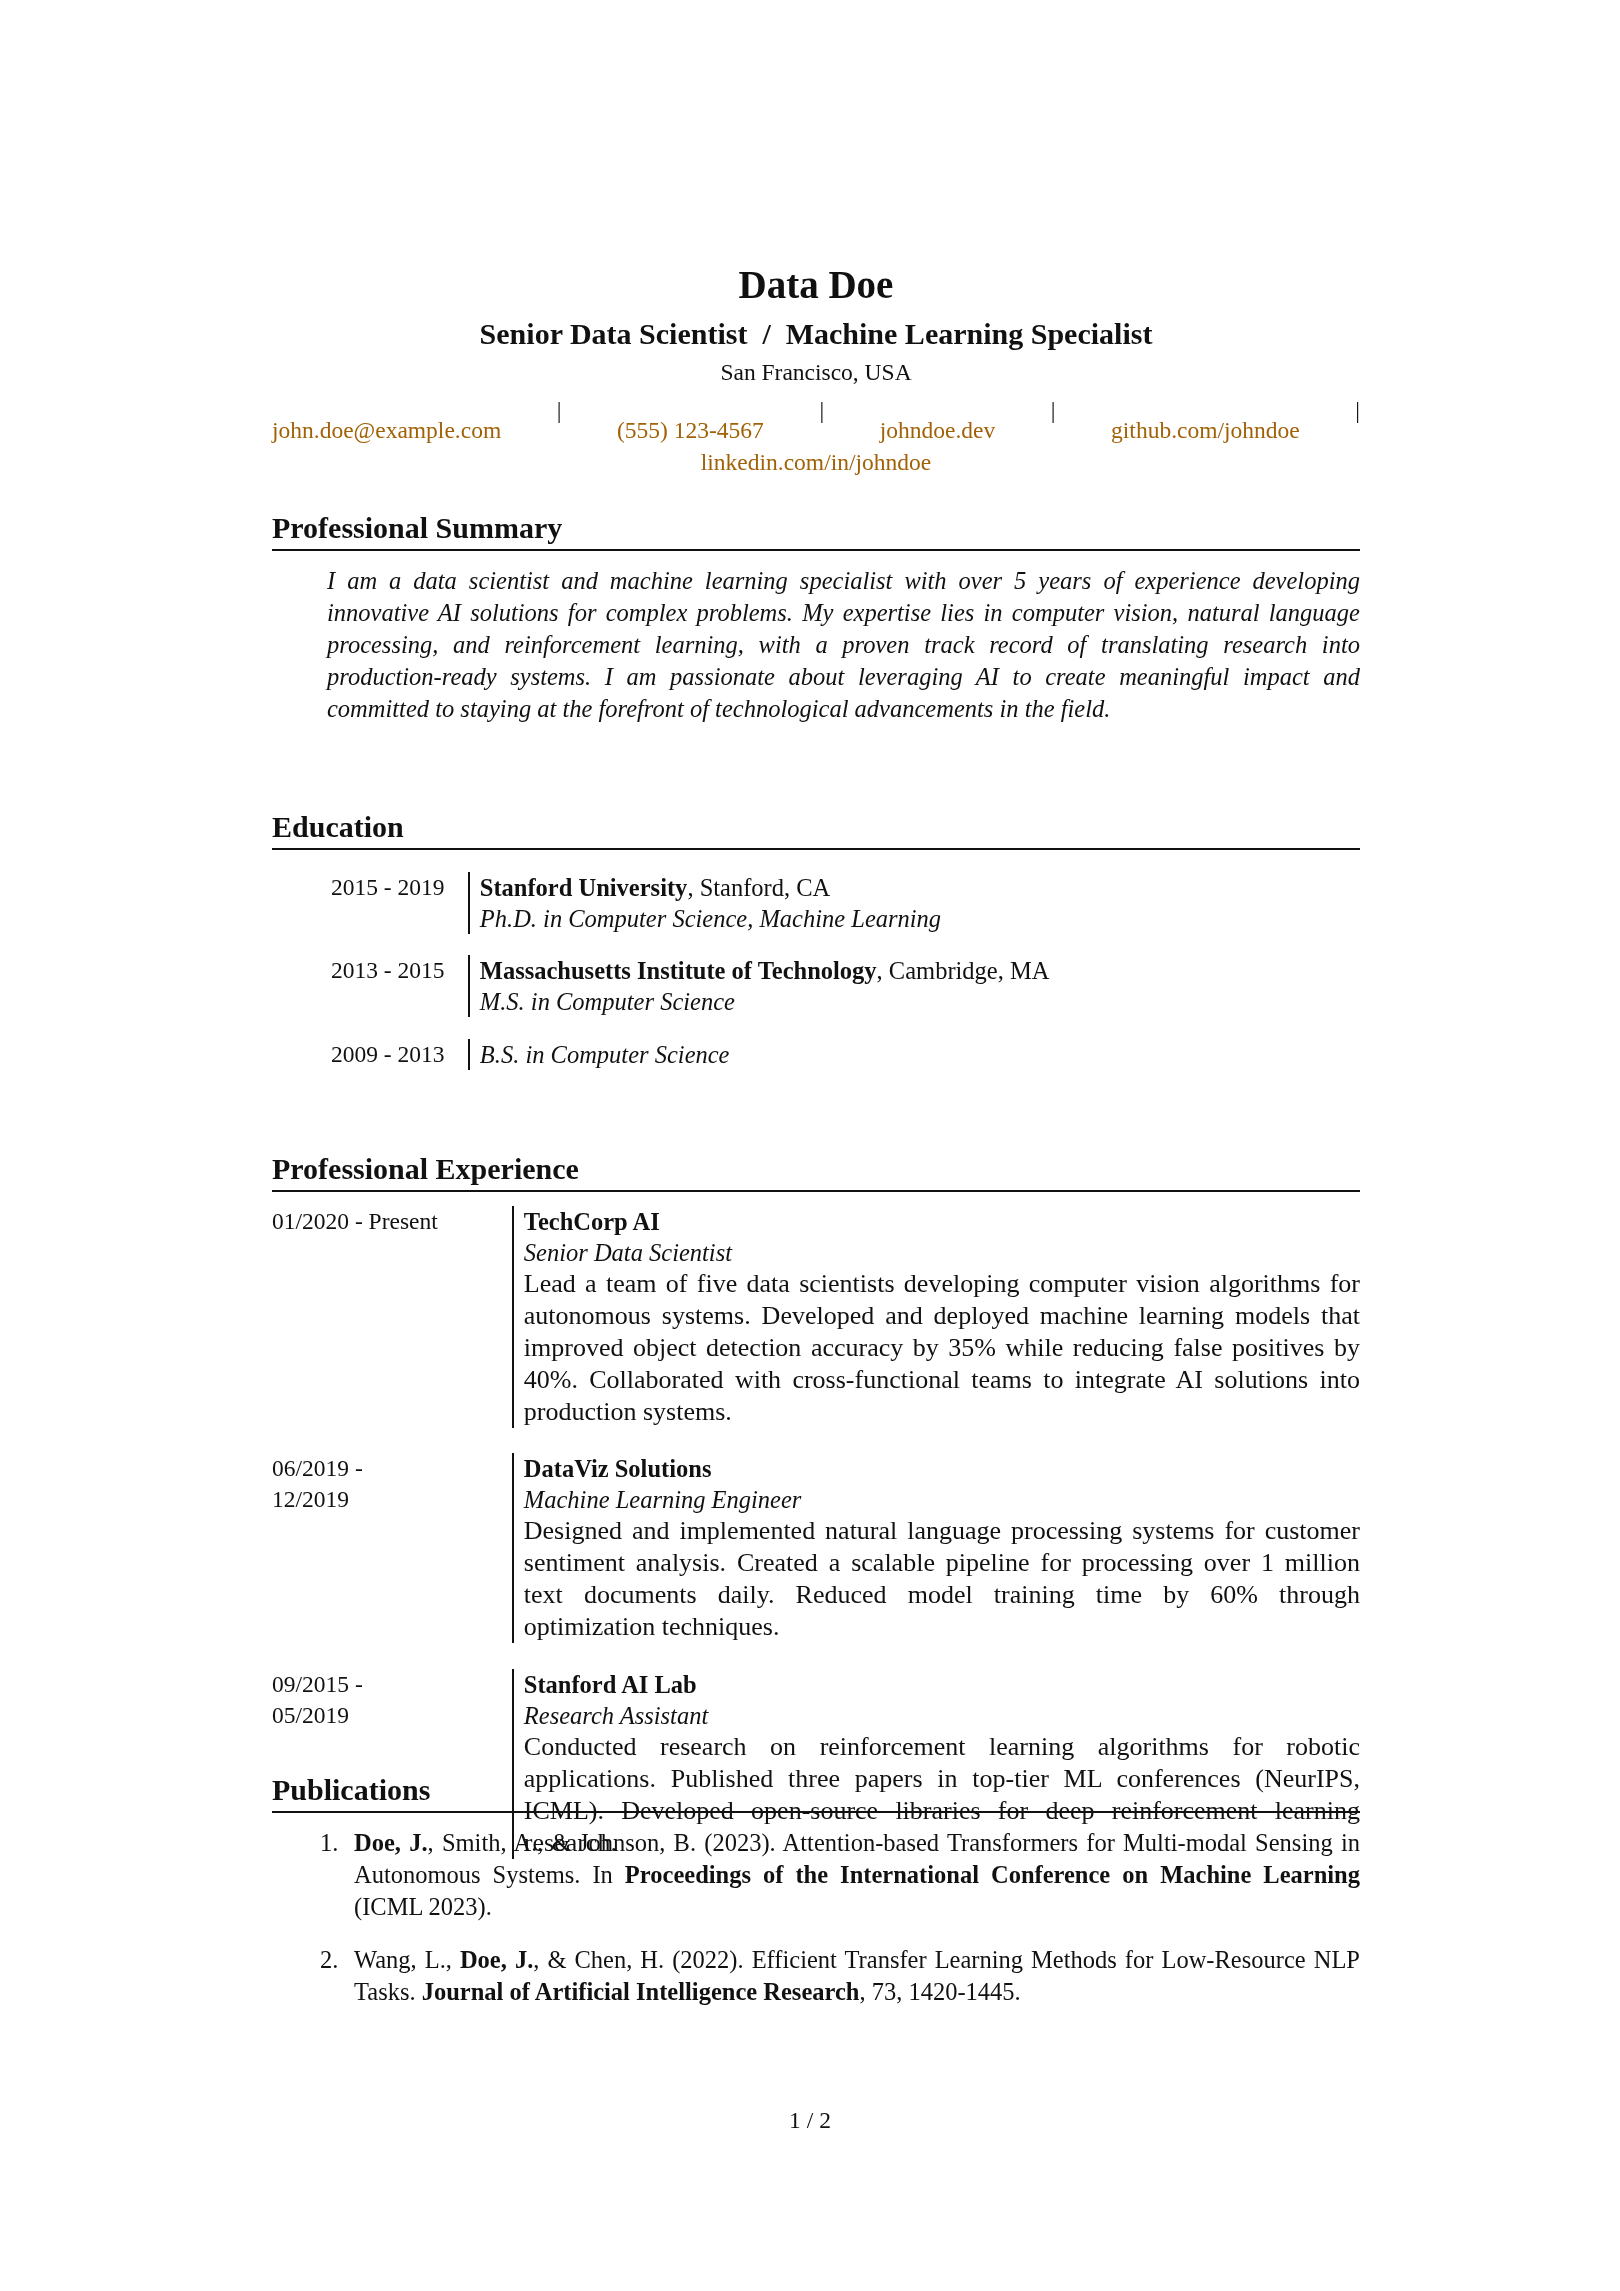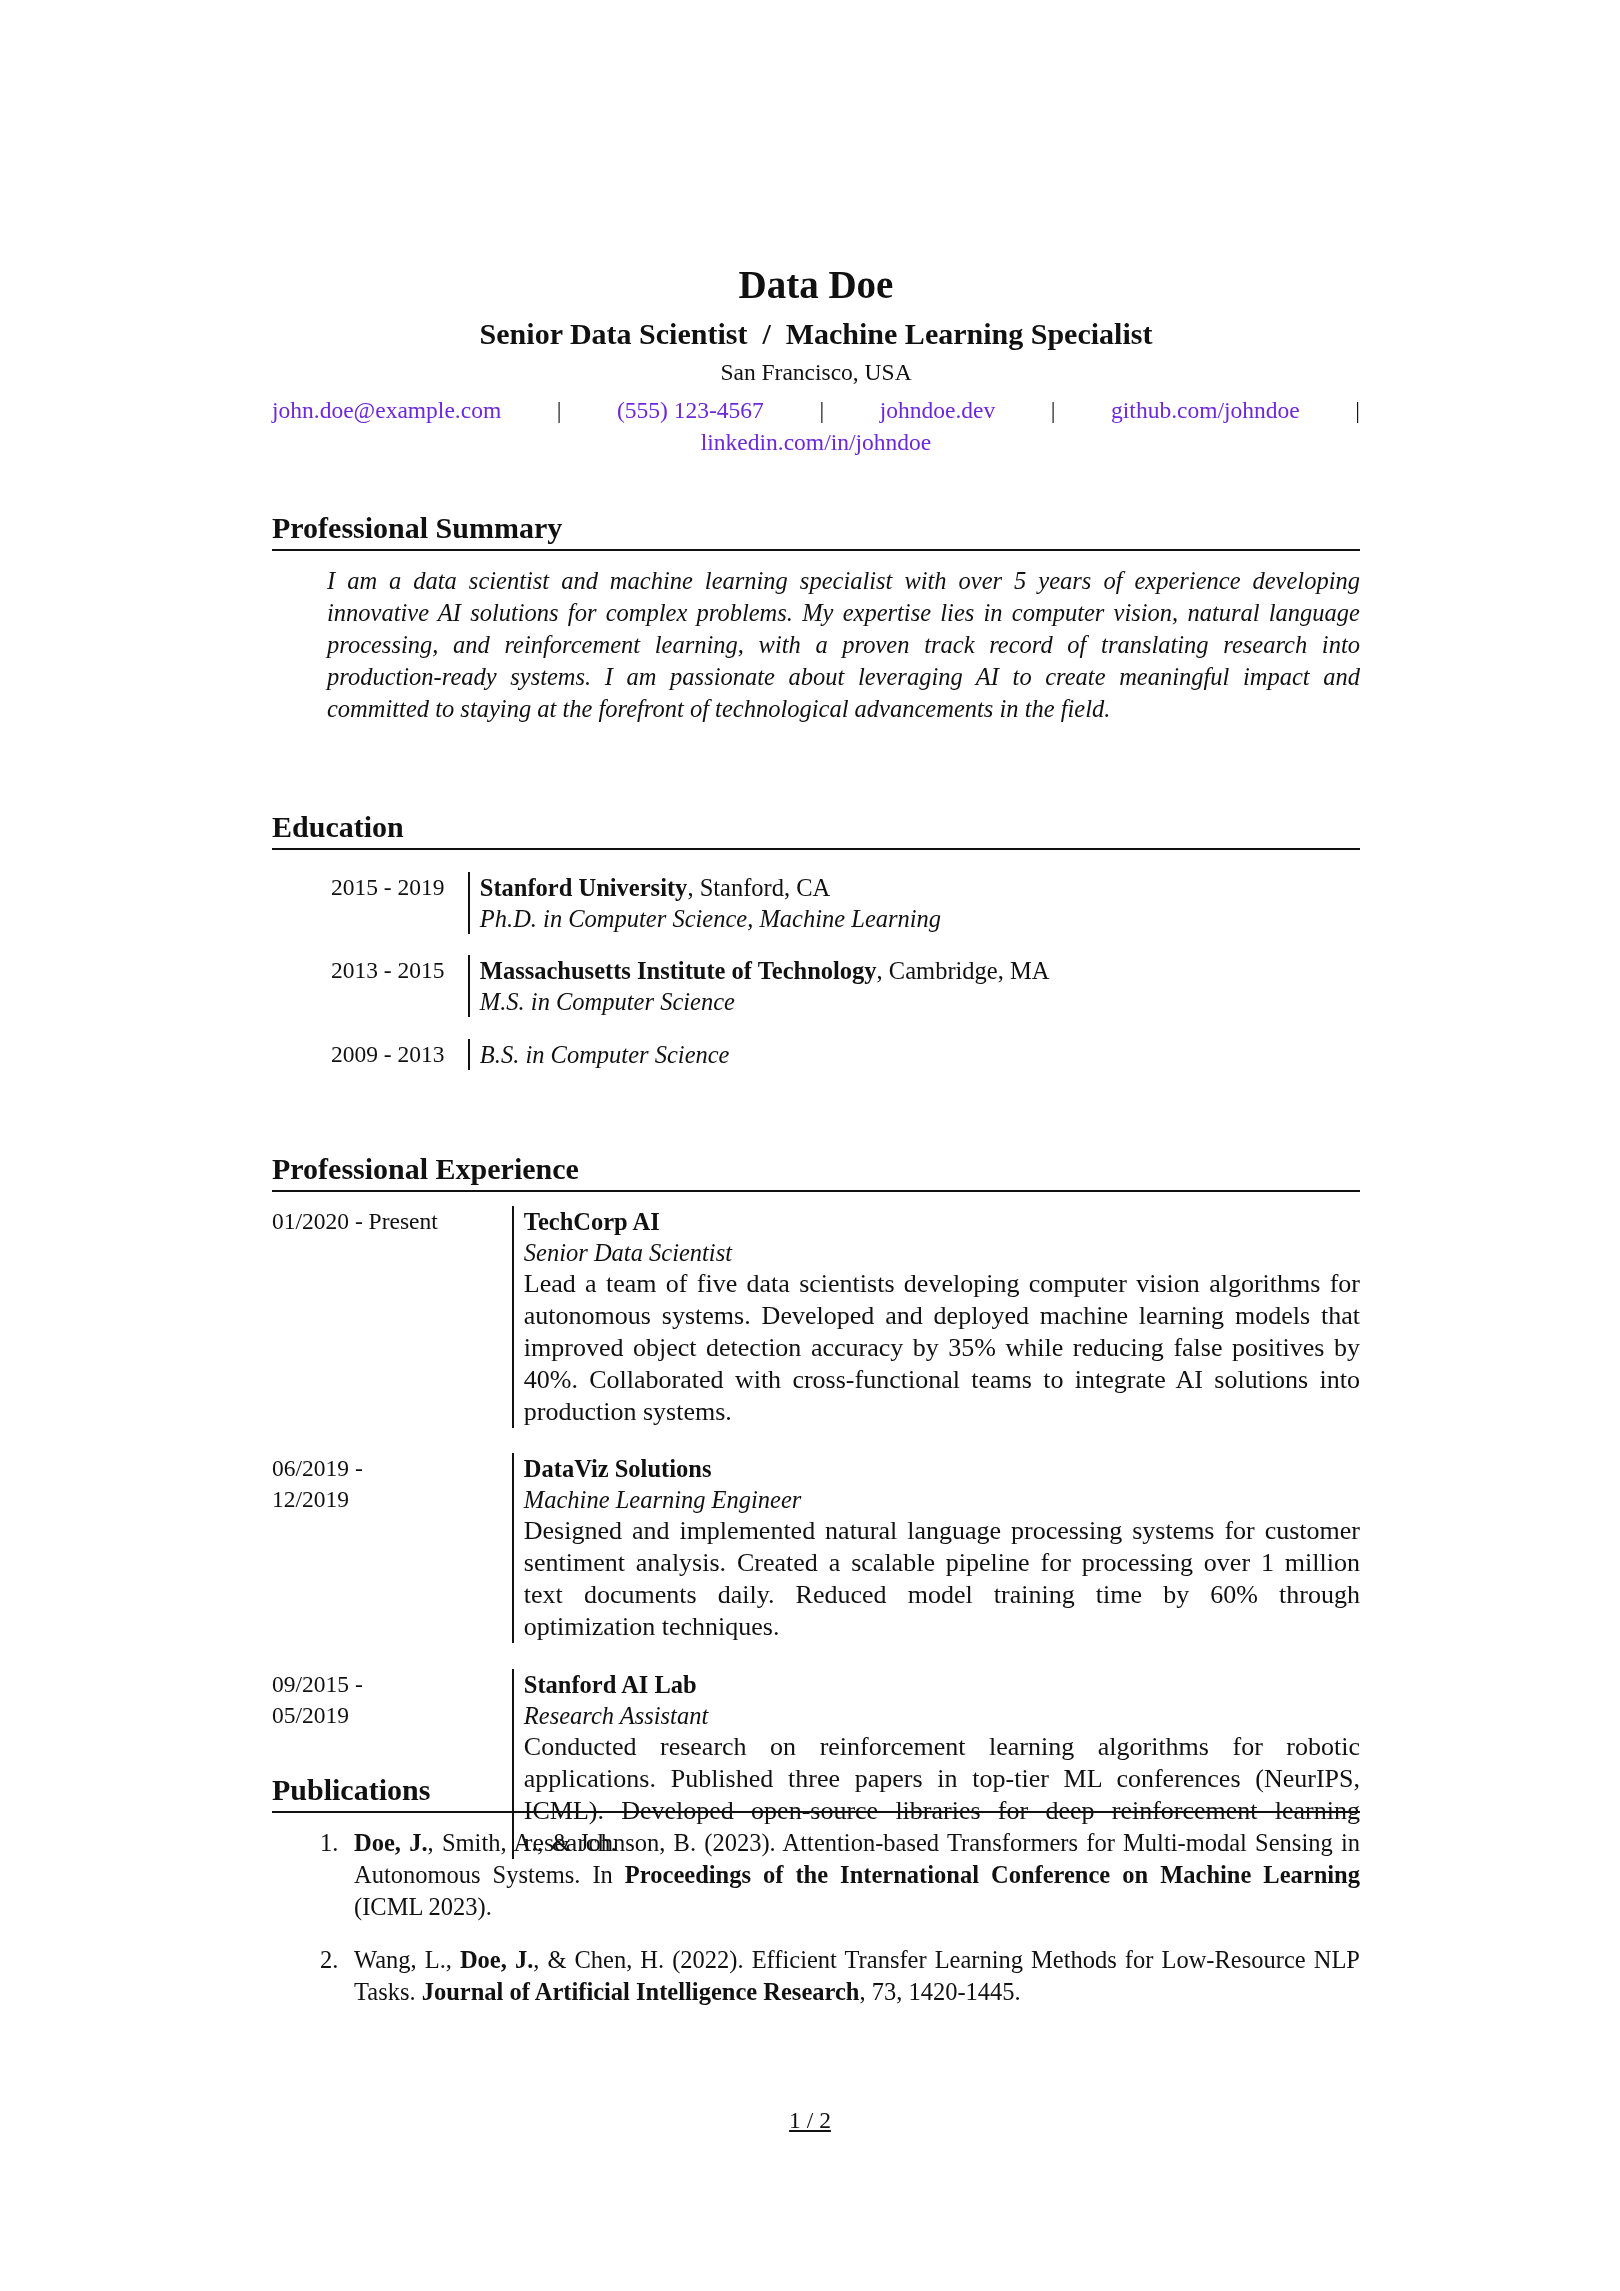--- a/index.html
+++ b/index.html
@@ -4,21 +4,21 @@
 <style>
   html, body { margin: 0; padding: 0; background: #ffffff; }
   body { width: 1620px; height: 2292px; position: relative; overflow: hidden;
          font-family: "Liberation Serif", "DejaVu Serif", serif; color: #111; }
   .page { position: absolute; left: 272px; top: 0; width: 1088px; }
   .header { position: absolute; left: 0; top: 257px; width: 1088px; text-align: center; }
   .name { font-size: 39px; font-weight: bold; line-height: 55px; }
   .subtitle { font-size: 30px; font-weight: bold; margin-top: 5.9px; line-height: 31px; }
   .location { font-size: 23.5px; line-height: 31px; margin-top: 7.8px; }
   .contacts { font-size: 23.5px; line-height: 33px; margin-top: 5.9px; display: flex; justify-content: space-between; }
-  .contacts a, .linkedin a { color: #6d28d9; text-decoration: none; }
+  .contacts a, .linkedin a { color: #a16207; text-decoration: none; margin-top: 20px; }
   .sep { color: #111; }
   .linkedin { font-size: 23.5px; line-height: 31px; text-align: center; }
 
   .section { position: absolute; left: 0; width: 1088px; }
   .section-title { font-size: 30px; font-weight: bold; line-height: 39px; padding-bottom: 2px;
                    border-bottom: 2.9px solid #111; }
   .summary { margin: 13.7px 0 0 55px; font-size: 24.5px; line-height: 32px; text-align: justify; font-style: italic; }
 
   .entry { display: flex; align-items: flex-start; }
   .entry-date { width: 196px; text-align: right; padding-right: 23.5px; font-size: 23.5px; line-height: 31px; box-sizing: border-box; }
@@ -31,21 +31,21 @@
   .edu .entry { margin-top: 21.6px; }
   .edu .entry:first-of-type { margin-top: 13.7px; }
   .exp .entry { margin-top: 25.5px; gap: 44px; }
 
   .pubs { list-style: none; margin: 13.7px 0 0 0; padding: 0; }
   .pub { display: flex; font-size: 24.5px; line-height: 32px; margin-bottom: 21.6px; }
   .pub-num { width: 82px; text-align: right; padding-right: 15.7px; box-sizing: border-box; }
   .pub-text { flex: 1; text-align: justify; }
   .pub-text b { font-weight: bold; }
 
-  .page-number { position: absolute; left: 0; width: 1620px; top: 2107px; text-align: center; font-size: 23.5px; text-decoration: underline; }
+  .page-number { position: absolute; left: 0; width: 1620px; top: 2107px; text-align: center; font-size: 23.5px; }
 </style>
 </head>
 <body>
 
 <div class="page">
 
   <div class="header">
     <div class="name">Data Doe</div>
     <div class="subtitle" style="white-space: pre;">Senior Data Scientist  /  Machine Learning Specialist</div>
     <div class="location">San Francisco, USA</div>

